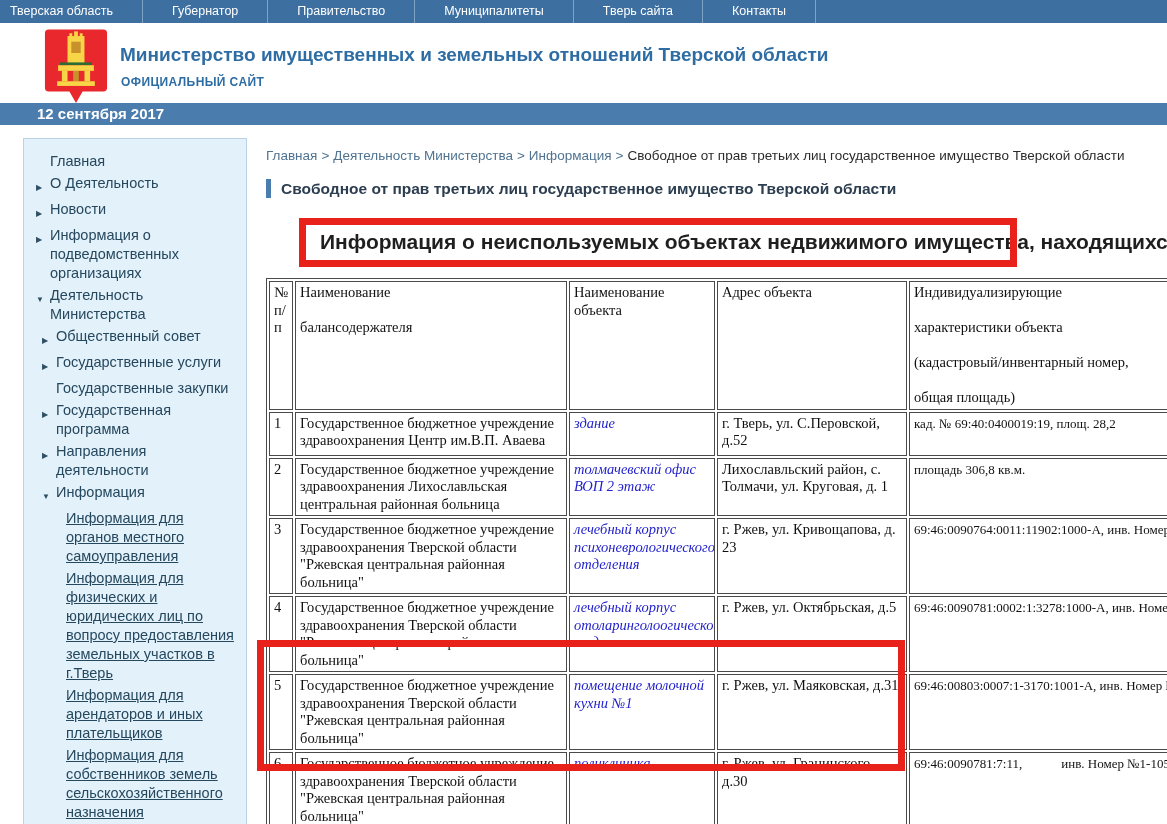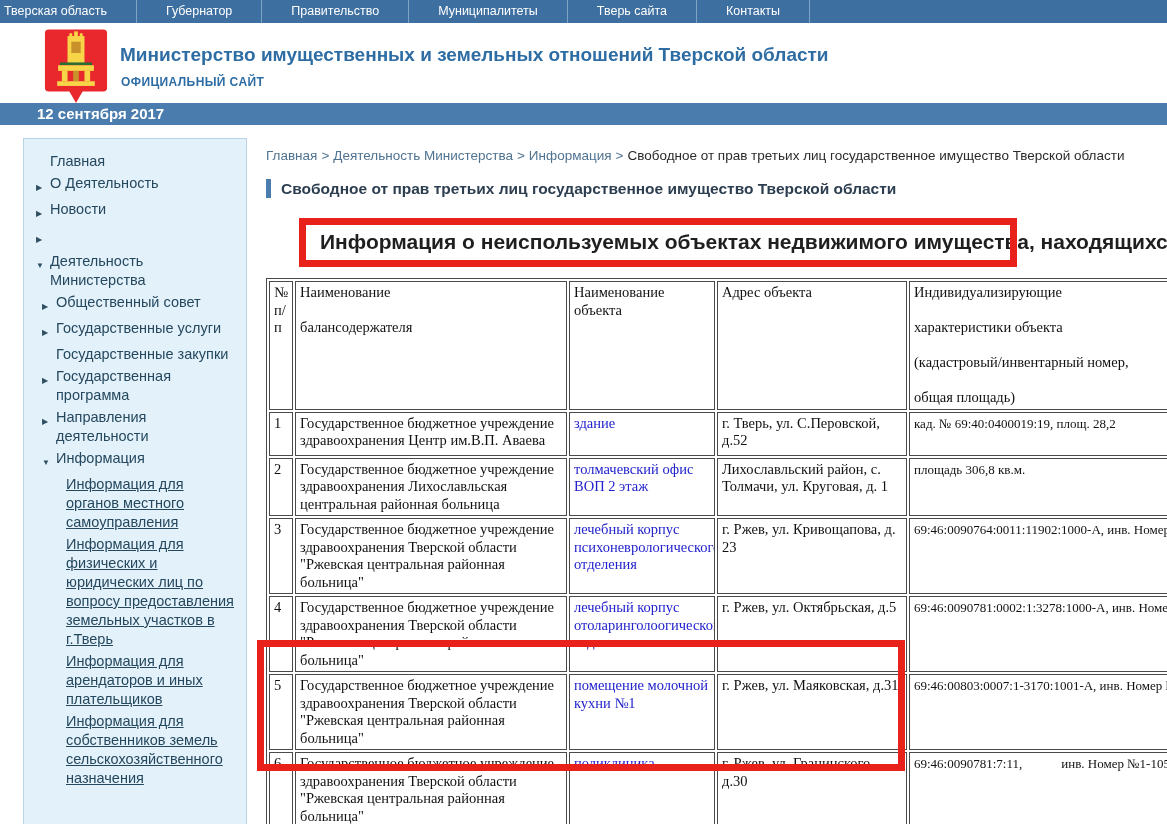--- a/index.html
+++ b/index.html
@@ -3,21 +3,21 @@
 <meta charset="utf-8">
 <style>
   html,body{margin:0;padding:0;}
   body{
     width:1167px;height:824px;overflow:hidden;position:relative;
     background:#ffffff;font-family:"Liberation Sans",sans-serif;
   }
   
   .topnav{position:absolute;left:0;top:0;width:1167px;height:23px;background:#3d6fa0;display:flex;align-items:stretch;}
   .nav-item{color:#fff;font-size:12.5px;line-height:23px;padding:0 29px;border-right:1px solid #7fa3c4;white-space:nowrap;cursor:pointer;}
-  .nav-item:first-child{padding-left:4px;}
+  .nav-item:first-child{padding-left:10px;}
   
   .header{position:absolute;left:0;top:23px;width:1167px;height:62px;background:#fff;}
   .logo{position:absolute;left:44px;top:5px;z-index:6;}
   .h-title{position:absolute;left:120px;top:21px;font-size:19px;font-weight:bold;color:#2e6da4;white-space:nowrap;}
   .h-sub{position:absolute;left:121px;top:52px;font-size:12px;font-weight:bold;color:#2e6da4;letter-spacing:.4px;}
   
   .datebar{position:absolute;left:0;top:103px;width:1167px;height:22px;background:#4a7dad;}
   .date-text{position:absolute;left:37px;top:0;line-height:22px;font-size:15px;font-weight:bold;color:#fff;}
   
   .sidebar{position:absolute;left:23px;top:138px;width:224px;height:700px;background:#e3f1fa;border:1px solid #bad3e4;box-sizing:border-box;padding-top:10px;}
@@ -35,21 +35,21 @@
   .page-title{position:absolute;left:0;top:39px;display:flex;align-items:center;}
   .tbar{width:5px;height:19px;background:#4a7dad;margin-right:10px;}
   .pt-text{font-size:15.5px;font-weight:bold;color:#2c3e50;white-space:nowrap;}
   .big-heading{position:absolute;left:54px;top:90px;font-size:21px;font-weight:bold;color:#1f1f1f;white-space:nowrap;z-index:2;}
   
   .tablewrap{position:absolute;left:0;top:138px;}
   table.props{border-collapse:separate;border-spacing:2px;border:1px solid #4a4a4a;table-layout:fixed;width:1064px;font-family:"Liberation Serif",serif;font-size:14.5px;color:#111;}
   table.props td{border:1px solid #4a4a4a;vertical-align:top;padding:2px 4px;line-height:17.5px;box-sizing:border-box;overflow:hidden;}
   td.hd{white-space:pre-line;line-height:17px;}
   td.chars{white-space:pre;font-size:13px;}
-  .obj-link{color:#2222cc;cursor:pointer;}
+  .obj-link{color:#2222cc;cursor:pointer;font-style:italic;}
   tr.hdr td{height:110px;}
   tr.r1 td{height:44px;}
   tr.r2 td{height:52px;}
   tr.r3 td{height:52px;}
   tr.r4 td{height:52px;}
   tr.r5 td{height:44px;}
   tr.r6 td{height:114px;}
   
   .annot{position:absolute;border:7px solid #e8211a;box-sizing:border-box;z-index:5;pointer-events:none;background:transparent;}
   .box1{left:299px;top:218px;width:718px;height:49px;}
@@ -98,20 +98,21 @@
   <div class="s-item lvl0">
       <span class="arr">▶</span>
       <span>О Деятельность</span>
     </div>
   <div class="s-item lvl0">
       <span class="arr">▶</span>
       <span>Новости</span>
     </div>
   <div class="s-item lvl0">
       <span class="arr">▶</span>
+      <span>Информация о подведомственных организациях</span>
     </div>
   <div class="s-item lvl0">
       <span class="arr">▼</span>
       <span>Деятельность Министерства</span>
     </div>
   <div class="s-item lvl1">
       <span class="arr">▶</span>
       <span>Общественный совет</span>
     </div>
   <div class="s-item lvl1">

